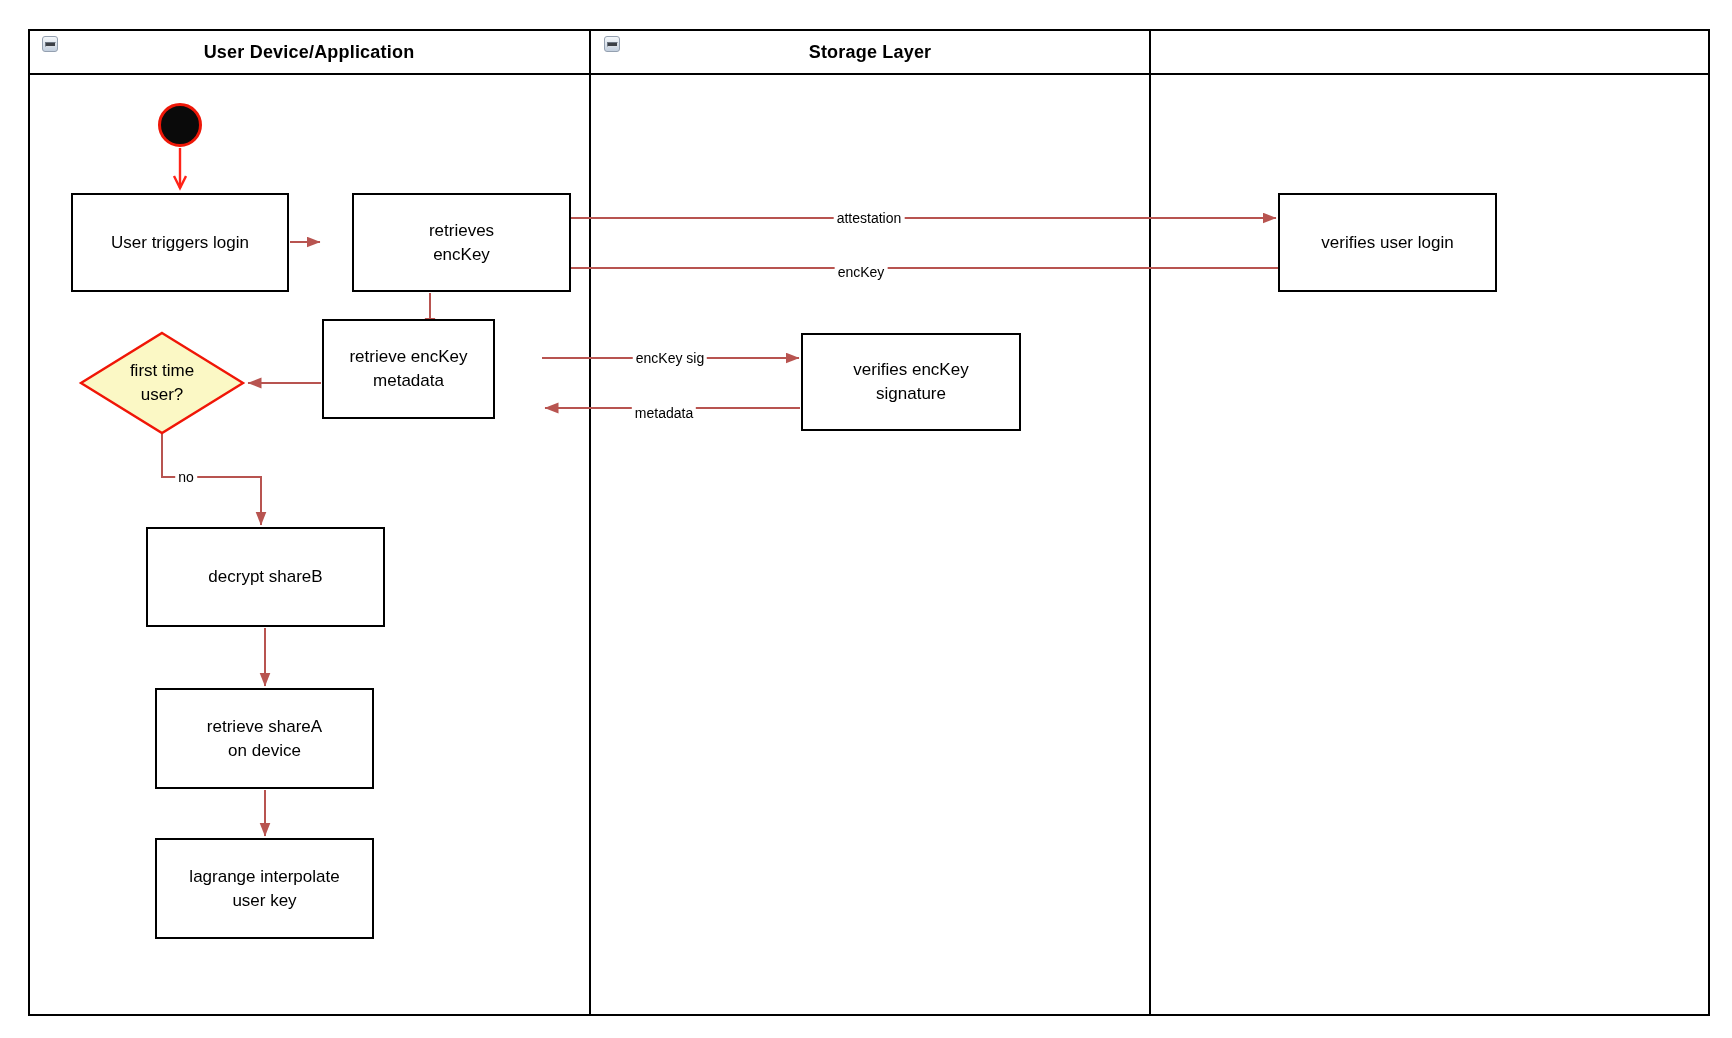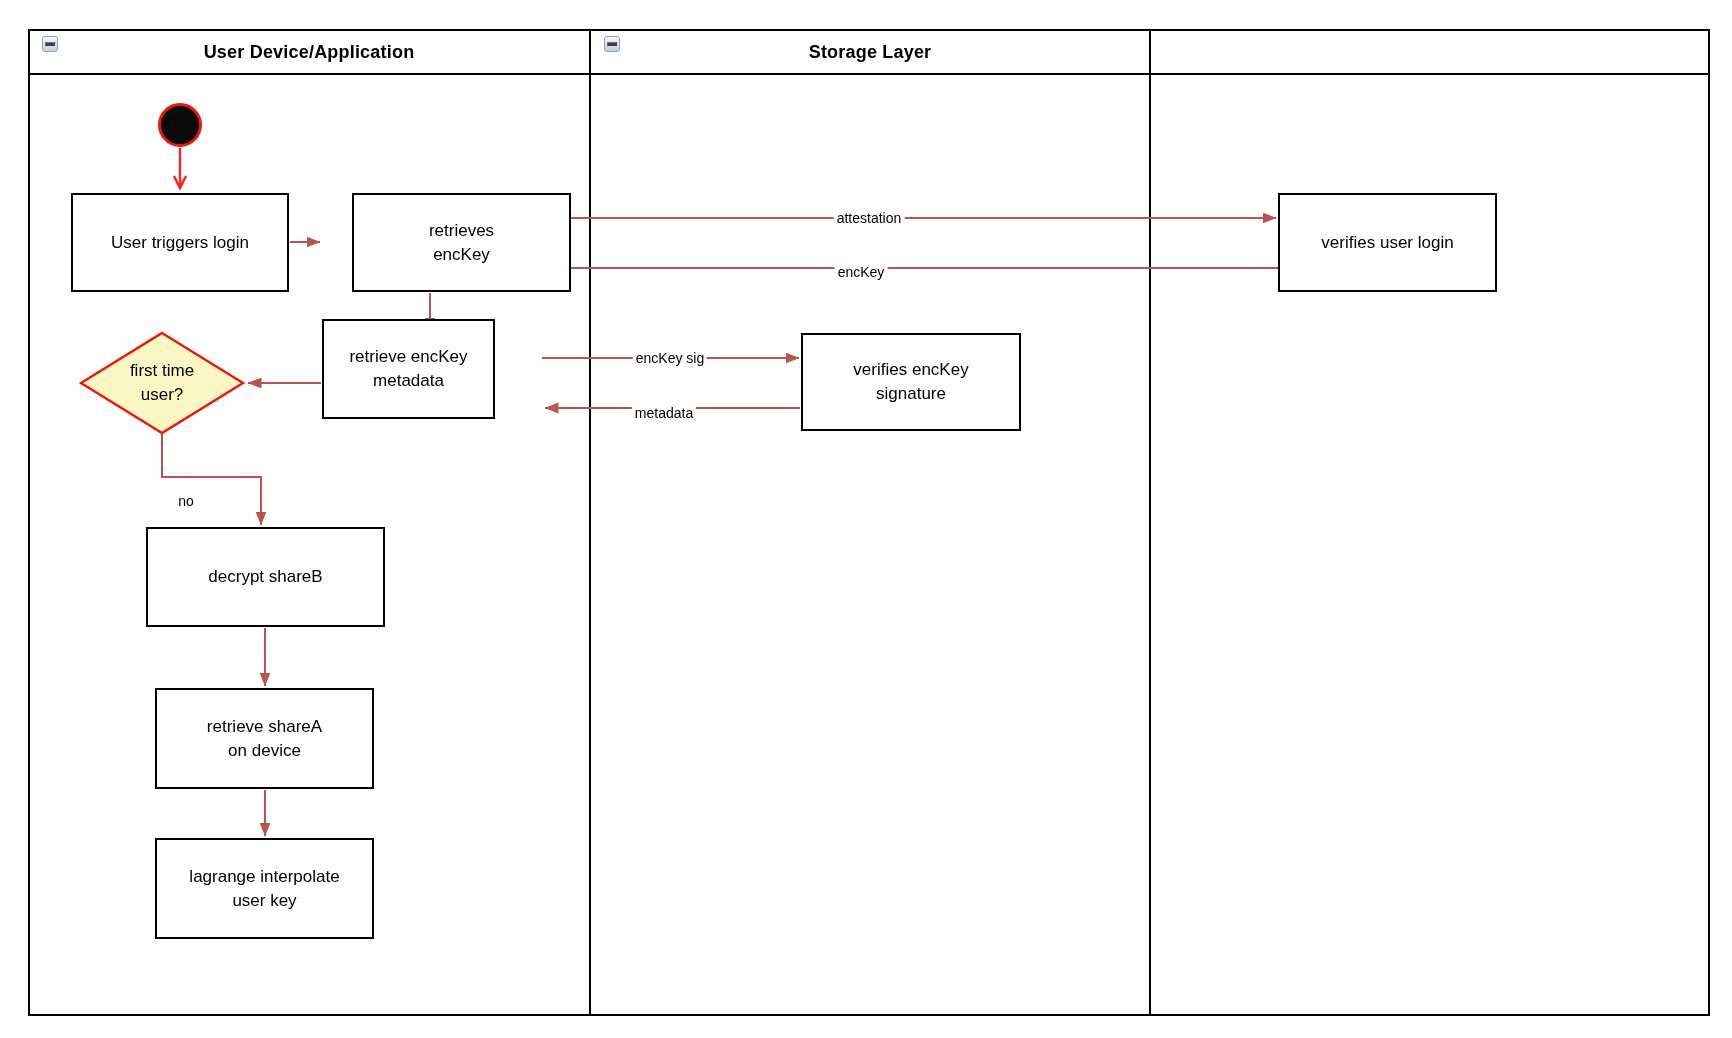--- a/index.html
+++ b/index.html
@@ -98,21 +98,21 @@
 
     <line x1="265" y1="628" x2="265" y2="686" stroke="#B85450" stroke-width="2" marker-end="url(#tri)"></line>
 
     <line x1="265" y1="790" x2="265" y2="836" stroke="#B85450" stroke-width="2" marker-end="url(#tri)"></line>
   </svg>
 
   <div class="edge-label" style="left:869px;top:218px;">attestation</div>
   <div class="edge-label" style="left:861px;top:272px;">encKey</div>
   <div class="edge-label" style="left:670px;top:358px;">encKey sig</div>
   <div class="edge-label" style="left:664px;top:413px;">metadata</div>
-  <div class="edge-label" style="left:186px;top:477px;margin-top:24px;">no</div>
+  <div class="edge-label" style="left:186px;top:477px;">no</div>
 
   <div class="start-node"></div>
 
   <div class="node" style="left:71px;top:193px;width:218px;height:99px;">
     <div class="node-label">User triggers login</div>
   </div>
 
   <div class="node" style="left:340px;top:193px;width:219px;height:99px;margin-left:12px;">
     <div class="node-label">retrieves
 encKey</div>

